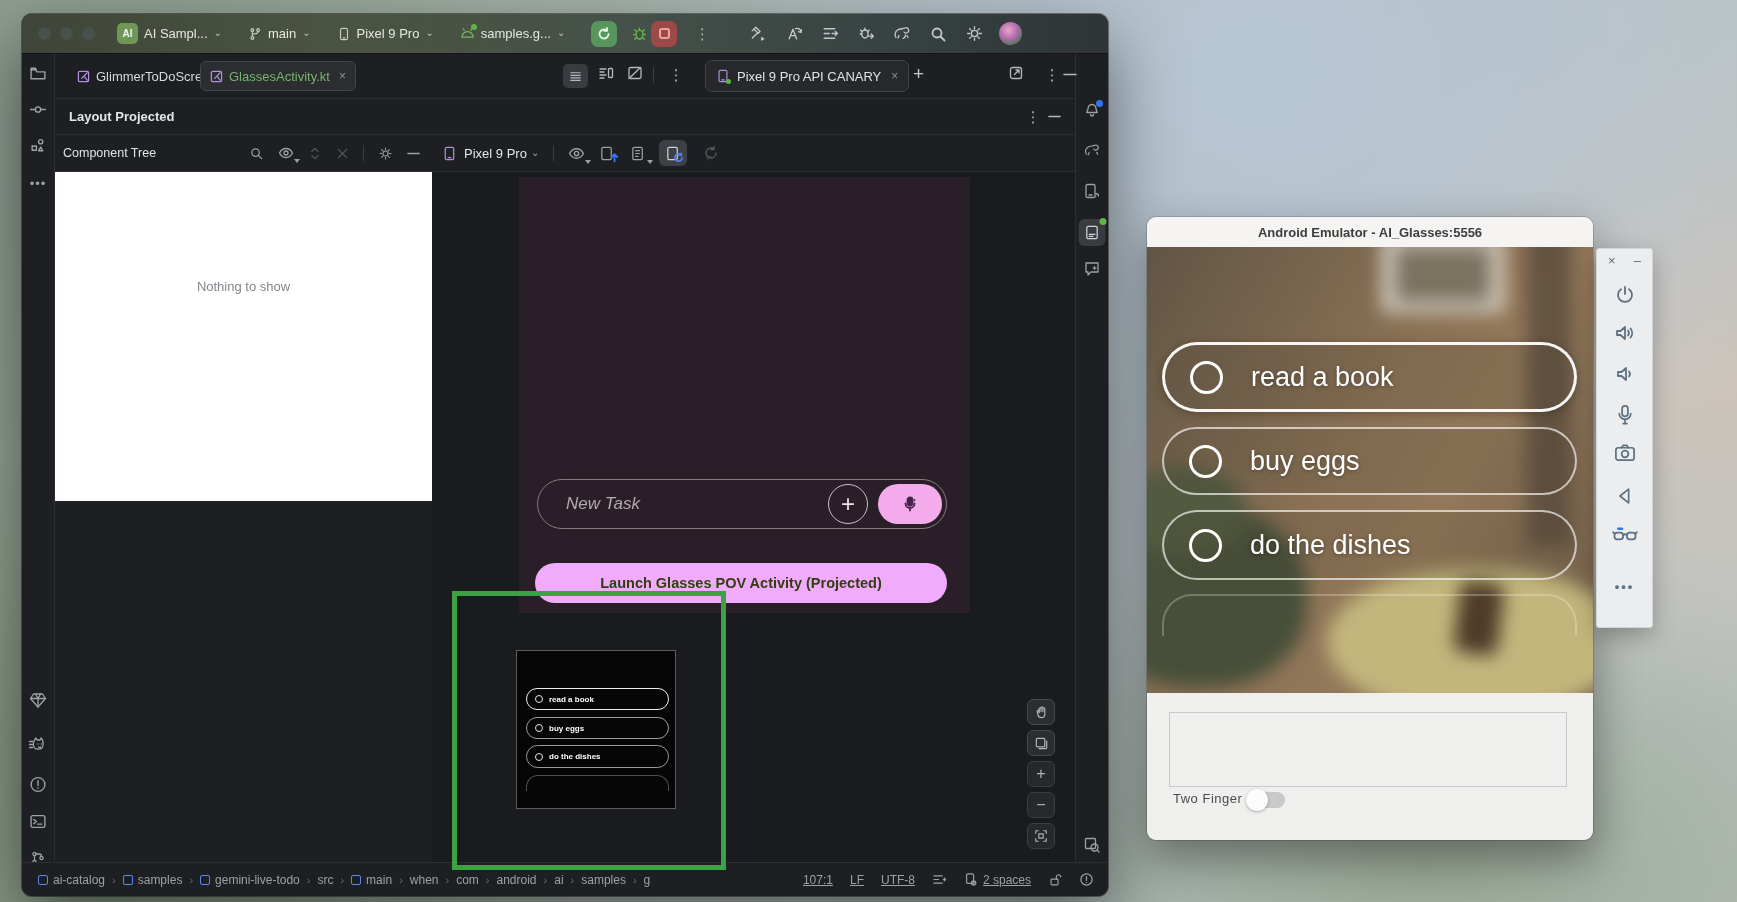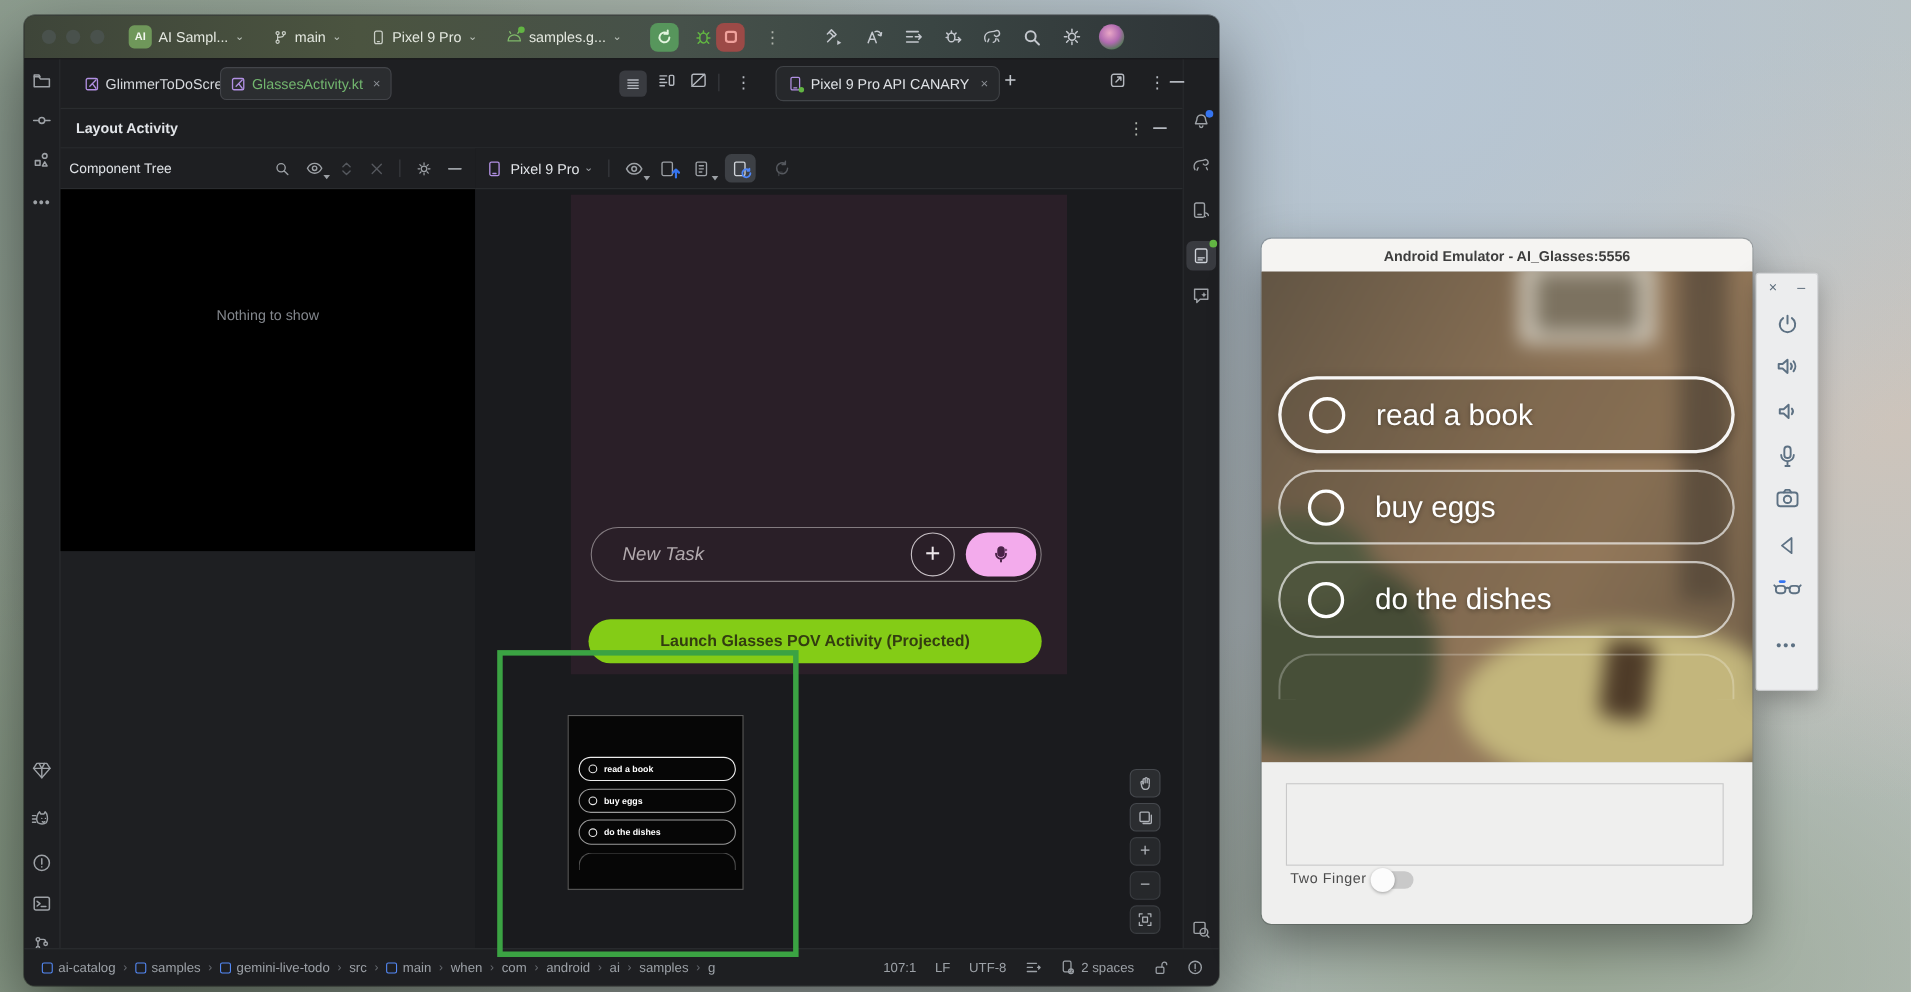--- a/index.html
+++ b/index.html
@@ -60,40 +60,40 @@
   .li-title { margin-left:14px; color:#e2e5e9; font-size:13px; font-weight:bold; }
 
   .subtool { position:absolute; display:flex; align-items:center; background:#1e1f22; border-bottom:1px solid #2c2e31; }
   .subtool .lbl { color:#dfe2e6; font-size:12.5px; margin-left:8px; }
   .ti { color:#9da1a6; margin-left:14px; position:relative; display:flex; align-items:center; }
   .ti.dim { color:#55585e; }
   .mini-caret { position:absolute; right:-6px; bottom:-2px; width:0; height:0;
                 border-left:3px solid transparent; border-right:3px solid transparent; border-top:4px solid #9da1a6; }
   .vsep { width:1px; height:16px; background:#3a3d41; margin-left:14px; }
 
-  .tree-panel { position:absolute; left:33px; top:158px; width:377px; height:329px; background:#000000; }
+  .tree-panel { position:absolute; left:33px; top:158px; width:377px; height:329px; background:#ffffff; }
   .tree-empty { margin-top:107px; text-align:center; color:#82868c; font-size:13px; }
   .attr-panel { position:absolute; left:33px; top:520px; width:377px; bottom:34px; background:#1e1f22; }
   .attr-empty { margin-top:148px; text-align:center; color:#9b9fa6; font-size:12.5px; }
 
   
   .dev-area { position:absolute; left:410px; top:121px; width:643px; bottom:34px; background:#1a1b1e; }
   .dev-toolbar { position:absolute; left:0; top:0; width:100%; height:37px; background:#1e1f22;
                  border-bottom:1px solid #2c2e31; display:flex; align-items:center; padding-left:10px; }
   .dev-toolbar .name { color:#e2e5e9; font-size:13px; margin:0 4px 0 7px; }
   .dt-sel { background:#3d4045; border-radius:6px; width:28px; height:26px; display:flex; align-items:center; justify-content:center; margin-left:12px; }
 
   .phone-screen { position:absolute; left:87px; top:42px; width:451px; height:436px; background:#2a1f28; }
   .newtask { position:absolute; left:18px; top:302px; width:410px; height:50px; border:1.5px solid #837b80; border-radius:26px; }
   .newtask .ph { position:absolute; left:28px; top:0; line-height:48px; font-style:italic; color:#b2aaae; font-size:17px; }
   .plusbtn { position:absolute; left:309px; top:307px; width:40px; height:40px; border-radius:50%; border:1.5px solid #c8c1c6;
              color:#ece6ea; font-size:24px; display:flex; align-items:center; justify-content:center; font-weight:300; }
   .micbtn { position:absolute; left:359px; top:307px; width:64px; height:40px; border-radius:22px; background:#f3abec;
             display:flex; align-items:center; justify-content:center; }
-  .launchbtn { position:absolute; left:16px; top:386px; width:412px; height:40px; border-radius:22px; background:#84cc16;
+  .launchbtn { position:absolute; left:16px; top:386px; width:412px; height:40px; border-radius:22px; background:#f0abfc;
                color:#333d10; font-size:14.5px; font-weight:bold; display:flex; align-items:center; justify-content:center; }
 
   .mini-preview { position:absolute; left:84px; top:515px; width:160px; height:159px; background:#060606; border:1px solid #5c5c5c; }
   .mp-pill { position:absolute; left:9px; width:143px; border-radius:12px; display:flex; align-items:center; gap:6px; padding-left:8px; }
   .mp-pill .c { width:8px; height:8px; border:1.2px solid #e6e6e6; border-radius:50%; flex:none; }
   .mp-pill .t { color:#fff; font-size:8px; font-weight:bold; white-space:nowrap; }
   .mp1 { top:37px; height:22px; border:1.5px solid #ececec; }
   .mp2 { top:66px; height:22px; border:1px solid #9a9a9a; }
   .mp3 { top:94px; height:23px; border:1px solid #9a9a9a; }
   .mp4 { top:124px; height:16px; border:1px solid #777; border-bottom:none; border-radius:12px 12px 0 0; opacity:.65; }
@@ -106,21 +106,21 @@
   .green-rect { position:absolute; left:430px; top:577px; width:274px; height:279px;
                 border:5px solid #3ba343; z-index:99; pointer-events:none; }
 
   
   .statusbar { position:absolute; left:0; bottom:0; width:100%; height:34px; background:#1e1f22;
                border-top:1px solid #2c2e31; display:flex; align-items:center; font-size:12px; color:#9ca1a7; }
   .bc { display:flex; align-items:center; gap:7px; margin-left:16px; white-space:nowrap; }
   .bc .sep { color:#686c72; font-size:11px; }
   .bc-item { display:flex; align-items:center; gap:5px; }
   .mod-ico { width:10px; height:10px; border:1.5px solid #548af7; border-radius:2px; display:inline-block; }
-  .sb-right { margin-left:auto; display:flex; align-items:center; gap:17px; padding-right:14px; }
+  .sb-right { margin-left:auto; display:flex; align-items:center; gap:17px; padding-right:14px;text-decoration:underline; }
   .sb-right > div { display:flex; align-items:center; gap:5px; }
 
   
   .emu { position:absolute; left:1147px; top:217px; width:446px; height:623px; border-radius:9px;
          box-shadow:0 18px 45px rgba(0,0,0,.4), 0 0 0 1px rgba(0,0,0,.15); }
   .emu-title { position:absolute; left:0; top:0; width:100%; height:30px; background:#f5f4f2; border-radius:9px 9px 0 0;
                display:flex; align-items:center; justify-content:center; font-size:13px; font-weight:bold; color:#3d3d3d; }
   .scene { position:absolute; left:0; top:30px; width:100%; height:446px; overflow:hidden; background:#7c6850; }
   .scene-bg { position:absolute; inset:-20px; filter:blur(9px);
     background:linear-gradient(120deg,#5e5242,#8a7155 45%,#93785a 62%,#6b5b46); }
@@ -435,21 +435,21 @@
     </span>
     <span class="tr-ico kebab" style="left:984px;top:12px">⋮</span>
     <span class="tr-ico" style="left:1008px;top:19px;color:#b4b8bf">
       <svg width="14" height="3" viewBox="0 0 14 3">
           <path d="M1 1.5h12" stroke="currentColor" stroke-width="1.6" stroke-linecap="round"></path>
         </svg>
     </span>
   </div>
 
   <div class="li-header">
-    <span class="li-title">Layout Activity</span>
+    <span class="li-title">Layout Projected</span>
     <span class="kebab" style="margin-left:auto;margin-right:2px;">⋮</span>
     <span style="color:#b4b8bf;margin-right:14px;">
       <svg width="13" height="3" viewBox="0 0 14 3">
           <path d="M1 1.5h12" stroke="currentColor" stroke-width="1.6" stroke-linecap="round"></path>
         </svg>
     </span>
   </div>
 
   <div class="subtool" style="left:33px;top:121px;width:377px;height:37px;">
     <span class="lbl">Component Tree</span>

